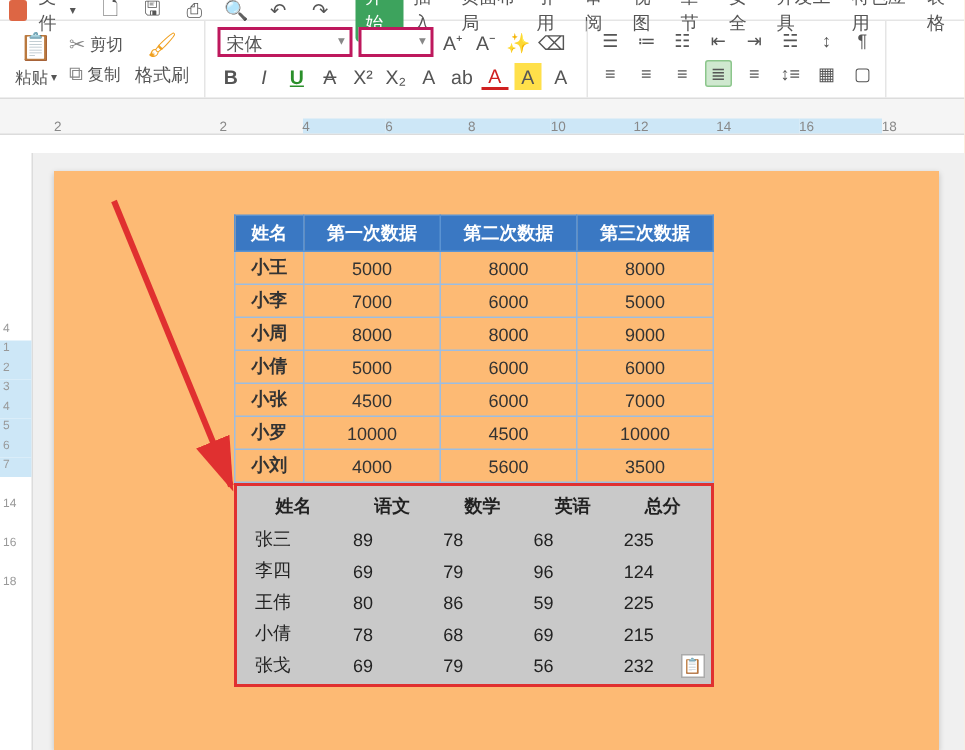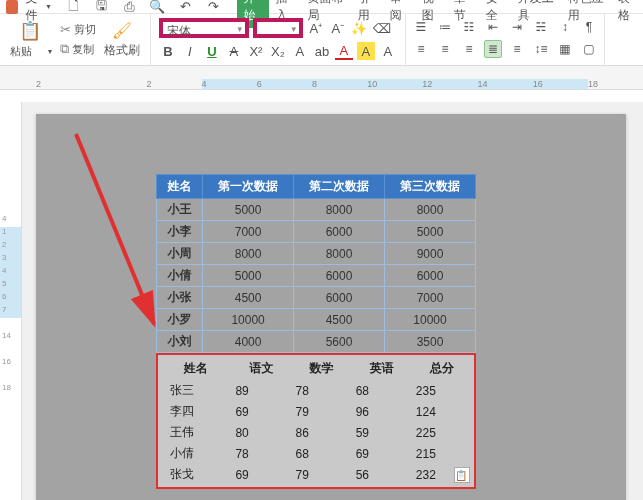--- a/index.html
+++ b/index.html
@@ -11,50 +11,50 @@
   .menubar .file .caret { font-size: 8px; }
   .menubar .qicons { display: flex; gap: 10px; color: #888; font-size: 14px; padding: 0 6px; }
   .menubar .tabs { display: flex; margin-left: 8px; gap: 0; }
   .menubar .tab { padding: 4px 7px; color: #555; cursor: pointer; }
   .menubar .tab.active { background: #3da35d; color: #fff; border-radius: 3px; }
   
   .ribbon { height: 52px; background: #fff; display: flex; align-items: stretch; border-bottom: 1px solid #dcdcdc; font-size: 12px; color: #555; }
   .rgroup { display: flex; align-items: center; border-right: 1px solid #e5e5e5; padding: 2px 6px; }
   .paste-wrap { display: flex; flex-direction: column; align-items: center; gap: 2px; padding: 2px 4px; }
   .paste-wrap .ic { font-size: 18px; color: #f0a020; }
-  .paste-wrap .lbl { font-size: 11px; display: flex; align-items: center; gap: 16px; }
+  .paste-wrap .lbl { font-size: 11px; display: flex; align-items: center; gap: 2px; }
   .mini-col { display: flex; flex-direction: column; gap: 4px; justify-content: center; margin-left: 4px; }
   .mini { display: flex; align-items: center; gap: 3px; font-size: 11px; color: #555; cursor: pointer; }
   .mini .ic { font-size: 13px; color: #888; }
   .fmtbrush { display: flex; flex-direction: column; align-items: center; gap: 2px; padding: 2px 4px; margin-left: 4px; }
   .fmtbrush .ic { font-size: 16px; color: #f0a020; }
   .font-grp { flex-direction: column; align-items: flex-start; gap: 4px; padding: 4px 8px; }
   .font-row { display: flex; gap: 4px; align-items: center; }
-  .sel { border: 4px solid #be185d; height: 20px; font-size: 12px; padding: 1px 14px 1px 4px; background: #fff; position: relative; }
+  .sel { border: 2px solid #be185d; height: 20px; font-size: 12px; padding: 1px 14px 1px 4px; background: #fff; position: relative; }
   .sel::after { content: "▾"; position: absolute; right: 3px; top: 2px; font-size: 9px; color: #888; }
   .font-name { width: 90px; }
   .font-size { width: 50px; }
   .ibtn { width: 18px; height: 18px; display: inline-flex; align-items: center; justify-content: center; color: #555; font-size: 13px; cursor: pointer; }
   .ibtn.green-u { color: #2a8f2a; text-decoration: underline; font-weight: bold; }
   .ibtn.strike { text-decoration: line-through; }
   .para-grp { flex-direction: column; gap: 4px; padding: 4px 6px; }
   .para-row { display: flex; gap: 6px; align-items: center; }
   .para-row .ibtn { font-size: 12px; }
   .para-row .active { background: #cfe8cf; border: 1px solid #8cc68c; border-radius: 2px; }
   
   .rulerbar { height: 24px; background: #f5f5f5; border-bottom: 1px solid #dcdcdc; display: flex; font-size: 9px; color: #888; align-items: flex-end; padding-left: 36px; gap: 0; position: relative; }
   .rnum { width: 56px; text-align: left; }
   .rnum.hi { background: #cde7f7; }
   
   .work { position: absolute; top: 102px; left: 0; right: 0; bottom: 0; background: #f0f0f0; display: flex; }
   .vruler { width: 22px; background: #fff; border-right: 1px solid #dcdcdc; font-size: 8px; color: #999; padding-top: 60px; }
   .vruler div { height: 13px; padding-left: 2px; }
   .vruler .sec2 { background: #cde7f7; }
   .separator-col { width: 14px; background: #f0f0f0; }
-  .page { margin: 12px 0 0 0; width: 590px; background: #a3a3a3; box-shadow: 0 1px 4px rgba(0,0,0,.2); padding: 60px 28px 20px 120px; position: relative; }
+  .page { margin: 12px 0 0 0; width: 590px; background: #fdba74; box-shadow: 0 1px 4px rgba(0,0,0,.2); padding: 29px 28px 20px 120px; position: relative; }
   
   .tbl1 { border-collapse: collapse; width: 320px; font-size: 12px; }
   .tbl1 th { background: #3a78c3; color: #fff; font-weight: bold; border: 1px solid #5b93d2; padding: 3px 6px; text-align: center; }
   .tbl1 td { border: 1px solid #9cbde2; padding: 2px 6px; text-align: center; color: #333; }
   .tbl1 td:first-child { font-weight: bold; }
   
   .tbl2wrap { width: 320px; border: 2px solid #e03030; margin-top: 0; background: #c9c9c9; }
   .tbl2 { border-collapse: collapse; width: 100%; font-size: 12px; background: #c9c9c9; }
   .tbl2 th { font-weight: bold; padding: 3px 4px; text-align: center; color: #222; }
   .tbl2 td { padding: 2px 4px; color: #222; }

